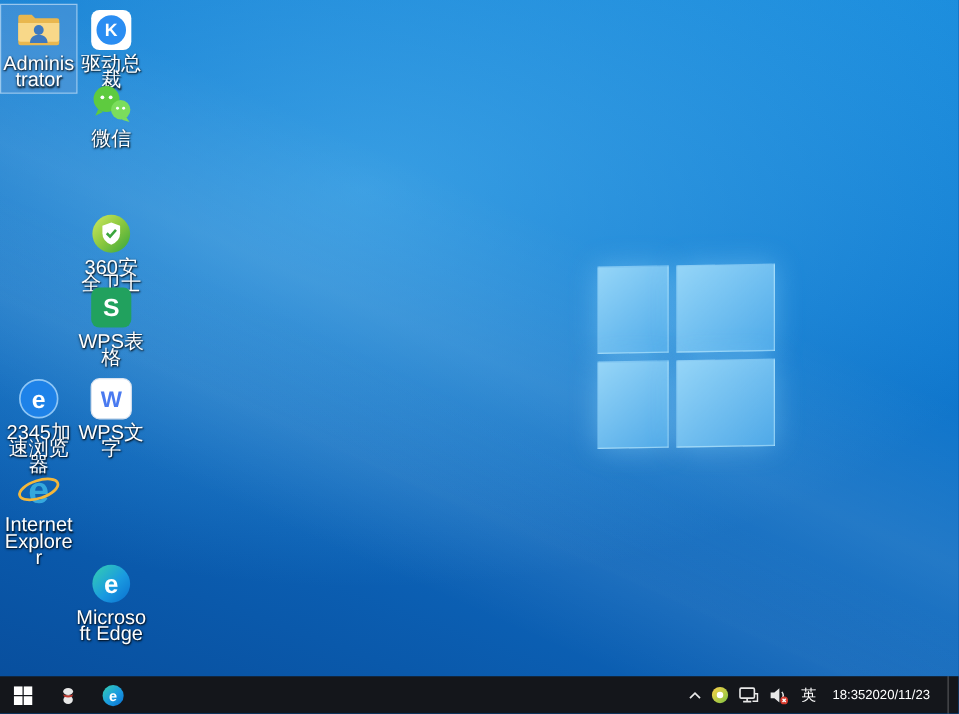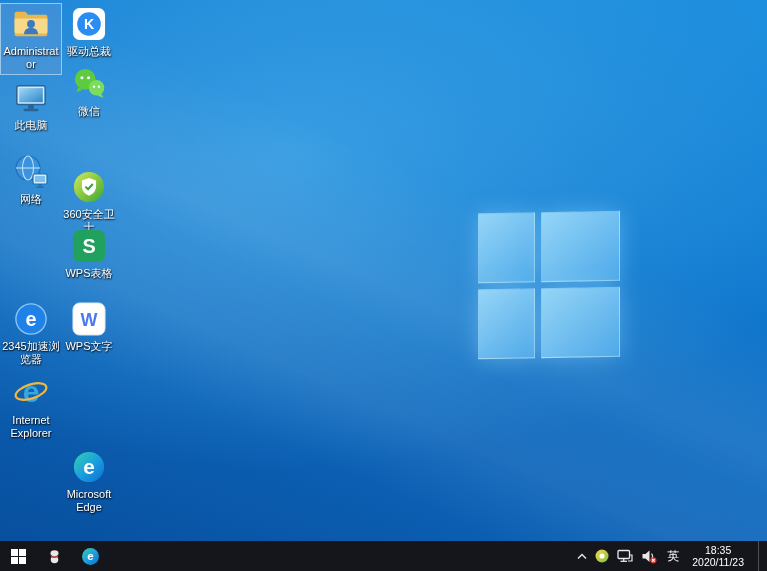--- a/index.html
+++ b/index.html
@@ -25,31 +25,31 @@
     display:grid; grid-template-columns:57px 79px; grid-template-rows:70px 70px; gap:6px;
     transform:skewY(-1deg); }
   .pane { background:linear-gradient(140deg, rgba(158,219,250,0.92), rgba(88,178,238,0.82));
     box-shadow:0 0 22px rgba(140,210,250,0.45); border:1px solid rgba(210,240,255,0.28); }
 
   
   .cell { position:absolute; width:60px; min-height:66px; padding:2px 1px 3px;
     text-align:center; cursor:default; }
   .cell.selected { background:rgba(100,155,215,0.42); outline:1px solid rgba(165,205,240,0.9); }
   .ic { width:38px; height:36px; margin:0 auto; display:flex; align-items:center; justify-content:center; }
-  .lbl { margin-top:3px; font-size:11px; line-height:13px; color:#fff;
+  .lbl { margin-top:3px; font-size:16px; line-height:13px; color:#fff;
     text-shadow:0 1px 2px rgba(0,0,0,0.85), 1px 1px 1px rgba(0,0,0,0.5);
     overflow-wrap:anywhere; }
 
   
   .taskbar { position:absolute; left:0; bottom:0; width:767px; height:30px;
     background:#14161b; display:flex; align-items:center; }
   .tb-left { display:flex; align-items:center; height:30px; }
   .tb-btn { width:36px; height:30px; display:flex; align-items:center; justify-content:center; }
   .tray { position:absolute; right:0; top:0; height:30px; display:flex; align-items:center; gap:8px; padding-right:4px; }
-  .clock { display:flex; flex-direction:column; align-items:center; justify-content:center;
+  .clock { display:flex; flex-direction:row; align-items:center; justify-content:center;
     color:#fff; font-size:10.5px; line-height:12px; padding:0 3px;text-align:center; }
   .ime { color:#fff; font-size:12px; padding:0 2px; }
   .sliver { width:5px; height:30px; border-left:1px solid rgba(255,255,255,0.25); margin-left:3px; }
   svg text { font-family:"Liberation Sans", sans-serif; }
 </style>
 </head>
 <body>
 
 <div class="desktop">
   <div class="beam b1"></div>
@@ -79,68 +79,37 @@
       <svg width="34" height="34" viewBox="0 0 36 36">
         <rect x="1" y="1" width="34" height="34" rx="7" fill="#fff"></rect>
         <circle cx="18" cy="18" r="12.5" fill="#2a8df2"></circle>
         <text x="18" y="23.5" text-anchor="middle" font-size="15" font-weight="bold" fill="#fff">K</text>
       </svg>
     </div>
     <div class="lbl">驱动总裁</div>
   </div>
 
 
-  <div class="cell" style="left:1px;top:78px">
-    <div class="ic">
-      <svg width="36" height="34" viewBox="0 0 36 36">
-        <defs>
-            <linearGradient id="gscr" x1="0" y1="0" x2="1" y2="1">
-          <stop offset="0" stop-color="#9ed7f7"></stop>
-              <stop offset="1" stop-color="#2e86c9"></stop>
-        </linearGradient>
-          </defs>
-        <rect x="3" y="5" width="30" height="20" rx="2" fill="#cfe9fb" stroke="#2a6496" stroke-width="1.6"></rect>
-        <rect x="5.5" y="7.5" width="25" height="15" fill="url(#gscr)"></rect>
-        <rect x="15" y="25.5" width="6" height="4" fill="#2a6496"></rect>
-        <rect x="10" y="29.5" width="16" height="2.4" rx="1.2" fill="#2a6496"></rect>
-      </svg>
-    </div>
-    <div class="lbl">此电脑</div>
-  </div>
 
   <div class="cell" style="left:59px;top:64px">
     <div class="ic">
       <svg width="36" height="34" viewBox="0 0 36 36">
         <circle cx="14" cy="13" r="11" fill="#5ecb3f"></circle>
         <path d="M7 21.5 l-2.5 5.5 l6.5 -3 z" fill="#5ecb3f"></path>
         <circle cx="10.5" cy="11.5" r="1.6" fill="#fff"></circle>
         <circle cx="17.5" cy="11.5" r="1.6" fill="#fff"></circle>
         <circle cx="26" cy="22" r="8.2" fill="#7bdd5c"></circle>
         <path d="M30.5 28 l3 4.5 l-6.5 -2 z" fill="#7bdd5c"></path>
         <circle cx="23.3" cy="20.8" r="1.25" fill="#fff"></circle>
         <circle cx="28.5" cy="20.8" r="1.25" fill="#fff"></circle>
       </svg>
     </div>
     <div class="lbl">微信</div>
   </div>
 
-  <div class="cell" style="left:1px;top:152px">
-    <div class="ic">
-      <svg width="36" height="36" viewBox="0 0 36 36">
-        <circle cx="15" cy="14" r="12" fill="#3b93dd" stroke="#1d6fb8" stroke-width="1.2"></circle>
-        <ellipse cx="15" cy="14" rx="5.5" ry="12" fill="none" stroke="#bfe1f7" stroke-width="1.1"></ellipse>
-        <line x1="3" y1="14" x2="27" y2="14" stroke="#bfe1f7" stroke-width="1.1"></line>
-        <rect x="20" y="20" width="14" height="10" rx="1.5" fill="#d6ecfa" stroke="#1d6fb8" stroke-width="1.2"></rect>
-        <rect x="22" y="22" width="10" height="6" fill="#7cc1ee"></rect>
-        <rect x="25.5" y="30" width="3" height="2.4" fill="#1d6fb8"></rect>
-        <rect x="23" y="32.4" width="8" height="1.6" rx="0.8" fill="#1d6fb8"></rect>
-      </svg>
-    </div>
-    <div class="lbl">网络</div>
-  </div>
 
   <div class="cell" style="left:59px;top:167px">
     <div class="ic">
       <svg width="34" height="34" viewBox="0 0 36 36">
         <defs>
             <linearGradient id="g360" x1="0" y1="0" x2="1" y2="1">
           <stop offset="0" stop-color="#cfe961"></stop>
               <stop offset="0.5" stop-color="#8bc83e"></stop>
               <stop offset="1" stop-color="#35a53c"></stop>
         </linearGradient>

